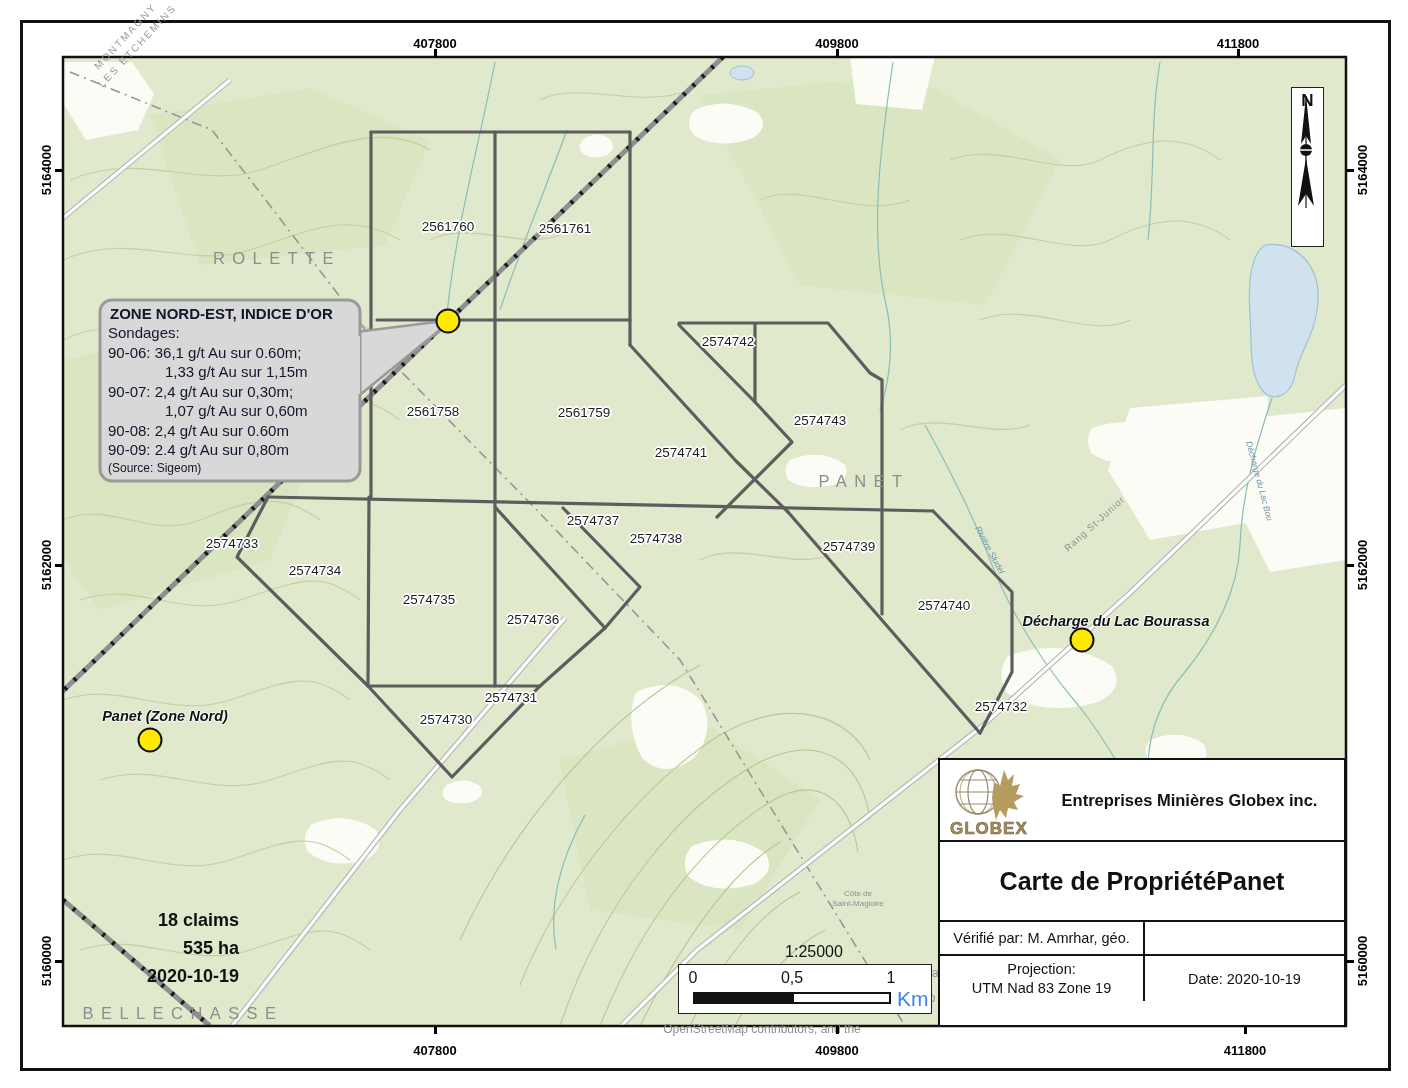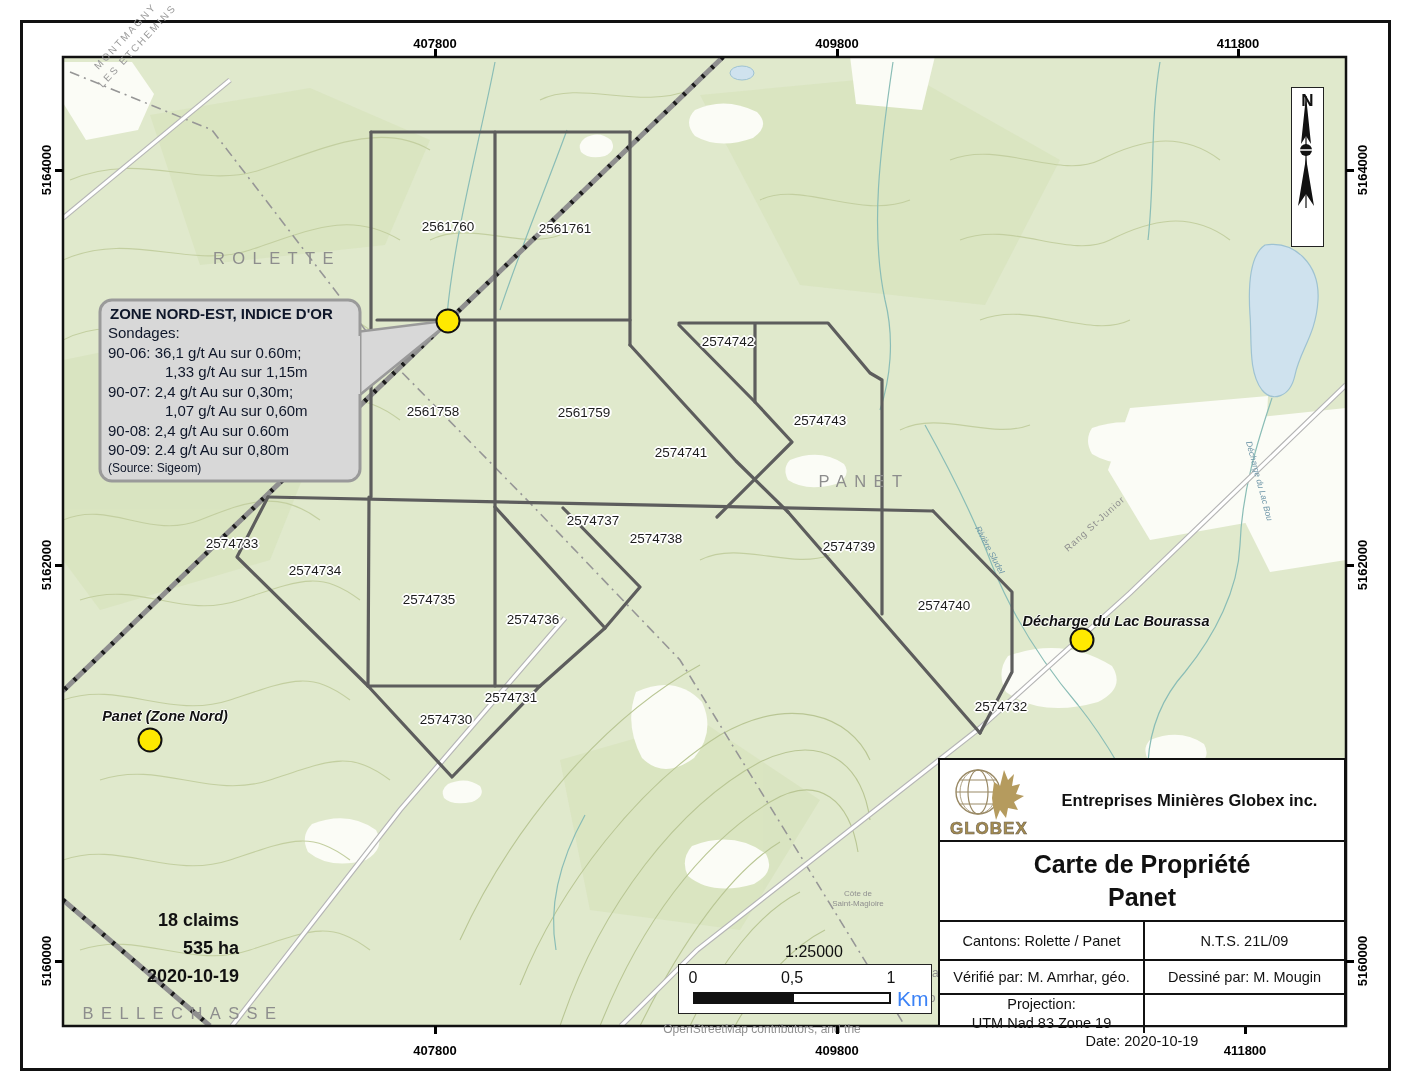--- a/index.html
+++ b/index.html
@@ -47,24 +47,24 @@
   #north-box{position:absolute;left:1291px;top:87px;width:31px;height:158px;background:#fff;
      border:1.5px solid #222;z-index:36;text-align:center;}
   #north-label{font-size:17px;font-weight:bold;color:#111;margin-top:3px;}
   
   #titleblock{position:absolute;left:938px;top:758px;width:408px;height:269px;background:#fff;
      border:2px solid #111;box-sizing:border-box;z-index:50;color:#111;}
   #tb-logo-row{position:relative;height:80px;border-bottom:2px solid #111;}
   #tb-company{position:absolute;left:95px;top:0;right:0;height:80px;display:flex;align-items:center;
      justify-content:center;font-size:16.5px;font-weight:bold;}
   #tb-logo{position:absolute;left:6px;top:2px;width:88px;height:76px;}
-  #tb-title{height:78px;border-bottom:2px solid #111;display:flex;flex-direction:column;
+  #tb-title{height:78px;border-bottom:2px solid #111;display:flex;
      align-items:center;justify-content:center;font-size:25px;font-weight:bold;line-height:33px;}
   .tb-grid-row{display:flex;border-bottom:2px solid #111;}
-  .tb-grid-row:last-child{border-bottom:none;flex-direction:column;}
+  .tb-grid-row:last-child{border-bottom:none;}
   .tb-cell{display:flex;align-items:center;justify-content:center;font-size:14.5px;
      box-sizing:border-box;text-align:center;}
   .tb-cell.left{width:205px;border-right:2px solid #111;}
   .tb-cell.right{flex:1;}
   .r1{height:37px;}.r2{height:32px;}.r3{height:45px;}
   .two-line{line-height:19px;}
 </style>
 </head>
 <body>
 
@@ -334,27 +334,22 @@
         <line x1="13" y1="42" x2="51" y2="42" stroke="#9a8a66" stroke-width="1"></line>
         <path d="M46,36 L48,20 54,24 58,8 62,18 68,12 66,24 74,22 70,32 78,34 68,40 72,48 62,46 60,56 54,48 50,58 47,44 Z" fill="#b59b5e"></path>
         <text x="4" y="72" font-size="17" font-weight="bold" fill="#a78e4f" stroke="#6e6250" stroke-width="0.6" letter-spacing="1">GLOBEX</text>
       </svg>
       <div id="tb-company">Entreprises Minières Globex inc.</div>
     </div>
     <div id="tb-title">
       <div>Carte de Propriété</div>
       <div>Panet</div>
     </div>
-    <div class="tb-grid-row r1">
-      <div class="tb-cell left">Cantons: Rolette / Panet</div>
-      <div class="tb-cell right">N.T.S. 21L/09</div>
-    </div>
     <div class="tb-grid-row r2">
       <div class="tb-cell left">Vérifié par: M. Amrhar, géo.</div>
-      <div class="tb-cell right">Dessiné par: M. Mougin</div>
     </div>
     <div class="tb-grid-row r3">
       <div class="tb-cell left two-line">
         <div>
           <div>Projection:</div>
           <div>UTM Nad 83 Zone 19</div>
         </div>
       </div>
       <div class="tb-cell right">Date: 2020-10-19</div>
     </div>

